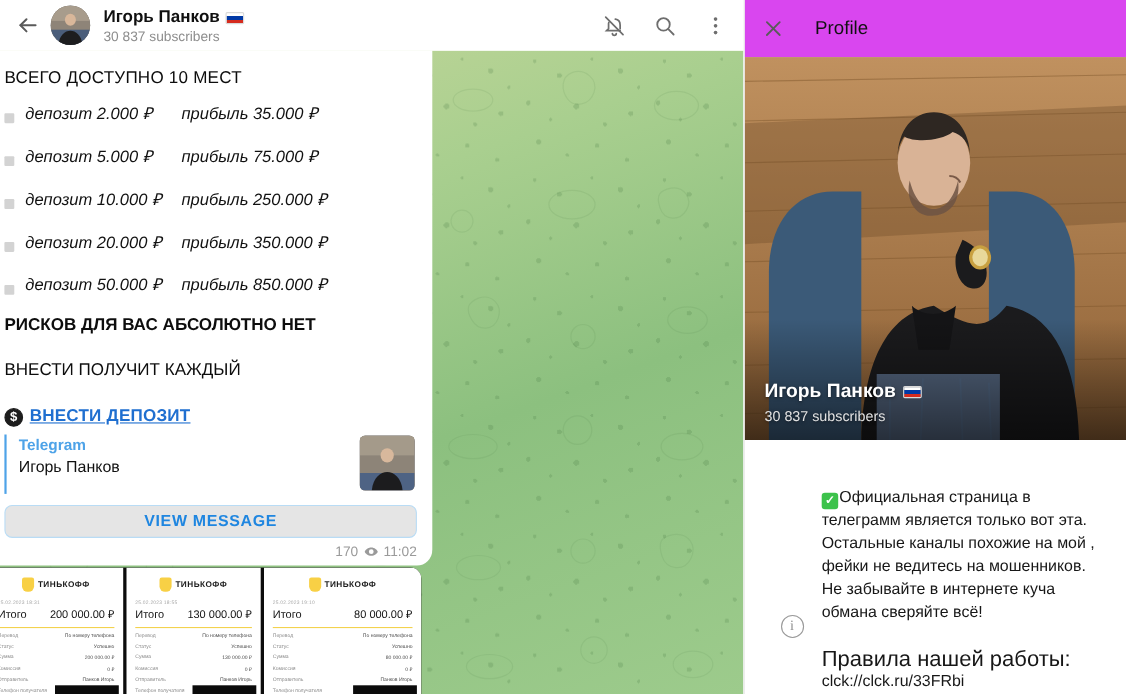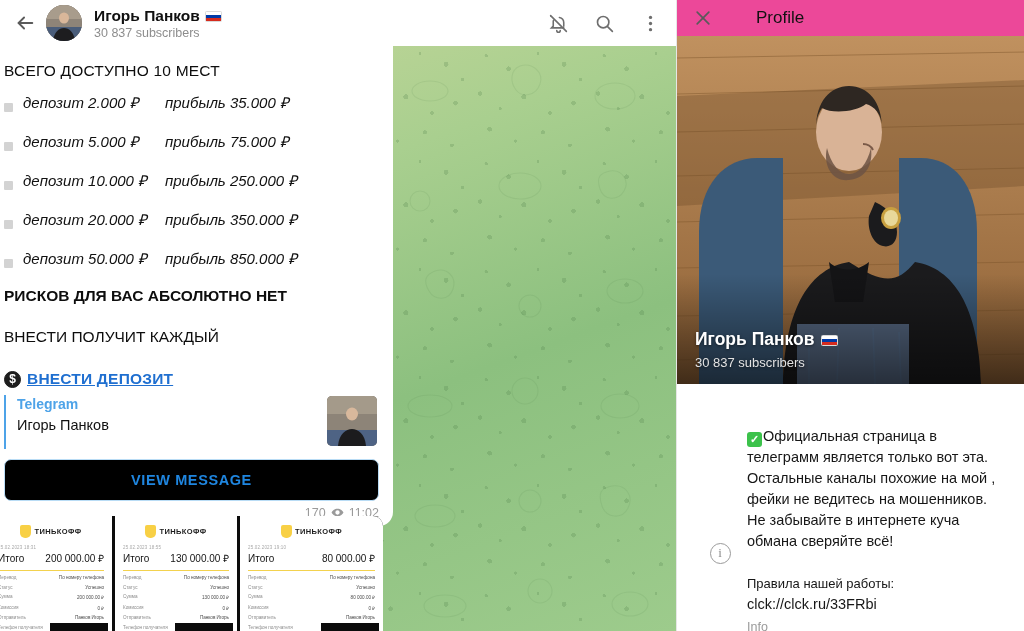--- a/index.html
+++ b/index.html
@@ -135,28 +135,28 @@
   }
   .lp-site { font-size: 14px; color: #4ea3e8; font-weight: bold; }
   .lp-title { font-size: 14.5px; color: #111; margin-top: 5px; }
   .lp-thumb {
     position: absolute; right: 2px; top: 1px;
     width: 50px; height: 50px; border-radius: 5px;
     overflow: hidden; background: #6e6c6a;
   }
 
   .view-msg-btn {
-    margin: 10px 0 0 0; height: 42px;
+    margin: 10px 0 0 0; height: 30px;
     border: 1px solid #b9dcf5; border-radius: 7px;
     display: flex; align-items: center; justify-content: center;
     color: #1f86e0; font-size: 14.5px; font-weight: bold;
-    letter-spacing: .6px; cursor: pointer; background: #000000;
+    letter-spacing: .6px; cursor: pointer; background: #e5e5e5;
   }
   .msg-meta {
-    display: flex; align-items: flex-start; justify-content: flex-end;
+    display: flex; align-items: flex-end; justify-content: flex-end;
     gap: 5px; margin-top: 5px; color: #9a9a9a; font-size: 12.5px;
   }
   .eye-icon { display: inline-flex; }
 
   
   .receipts {
     position: absolute; left: -10px; top: 516px;
     width: 393px; height: 125px;
     display: flex; gap: 3px;
     border-radius: 0 10px 0 0; overflow: hidden; z-index: 4;
@@ -195,22 +195,22 @@
 
   
   .profile-panel {
     position: relative;
     width: 348px; height: 631px;
     background: #fff;
     border-left: 1px solid #e6e6e6;
     overflow: hidden;
   }
   .prof-header {
-    height: 36px; display: flex; align-items: center;
-    padding-left: 14px; gap: 41px; background: #ec4899;
+    height: 52px; display: flex; align-items: center;
+    padding-left: 14px; gap: 26px; background: #d946ef;
   }
   .prof-close { width: 24px; height: 24px; display: flex; align-items: center; justify-content: center; cursor: pointer; }
   .prof-title { font-size: 17px; color: #111; }
 
   .prof-photo {
     position: relative; width: 348px; height: 348px;
     overflow: hidden;
     background: linear-gradient(180deg, #b98a58 0%, #9c6c3e 45%, #8a5e35 100%);
   }
   .pp-wood { position: absolute; inset: 0; }
@@ -243,21 +243,21 @@
     font-size: 14.5px; line-height: 21px; color: #171717;
     white-space: pre-wrap;
     margin-top: 28px;
   }
   .check-emoji {
     display: inline-flex; align-items: center; justify-content: center;
     width: 15px; height: 15px; background: #3cc24b; border-radius: 3px;
     color: #fff; font-size: 11px; font-weight: bold;
     position: relative; top: 2px; margin-right: 1px;
   }
-  .bio-rules { font-size: 13px; line-height: 21px; color: #171717; margin-top: 21px; }
+  .bio-rules { font-size: 20px; line-height: 21px; color: #171717; margin-top: 21px; }
   .bio-url { font-size: 14.5px; line-height: 21px; color: #171717; }
   .bio-label { font-size: 12.5px; color: #9a9a9a; margin-top: 5px; }
 </style>
 </head>
 <body>
 
 <div id="app">
 
   <div class="chat-panel">
 

